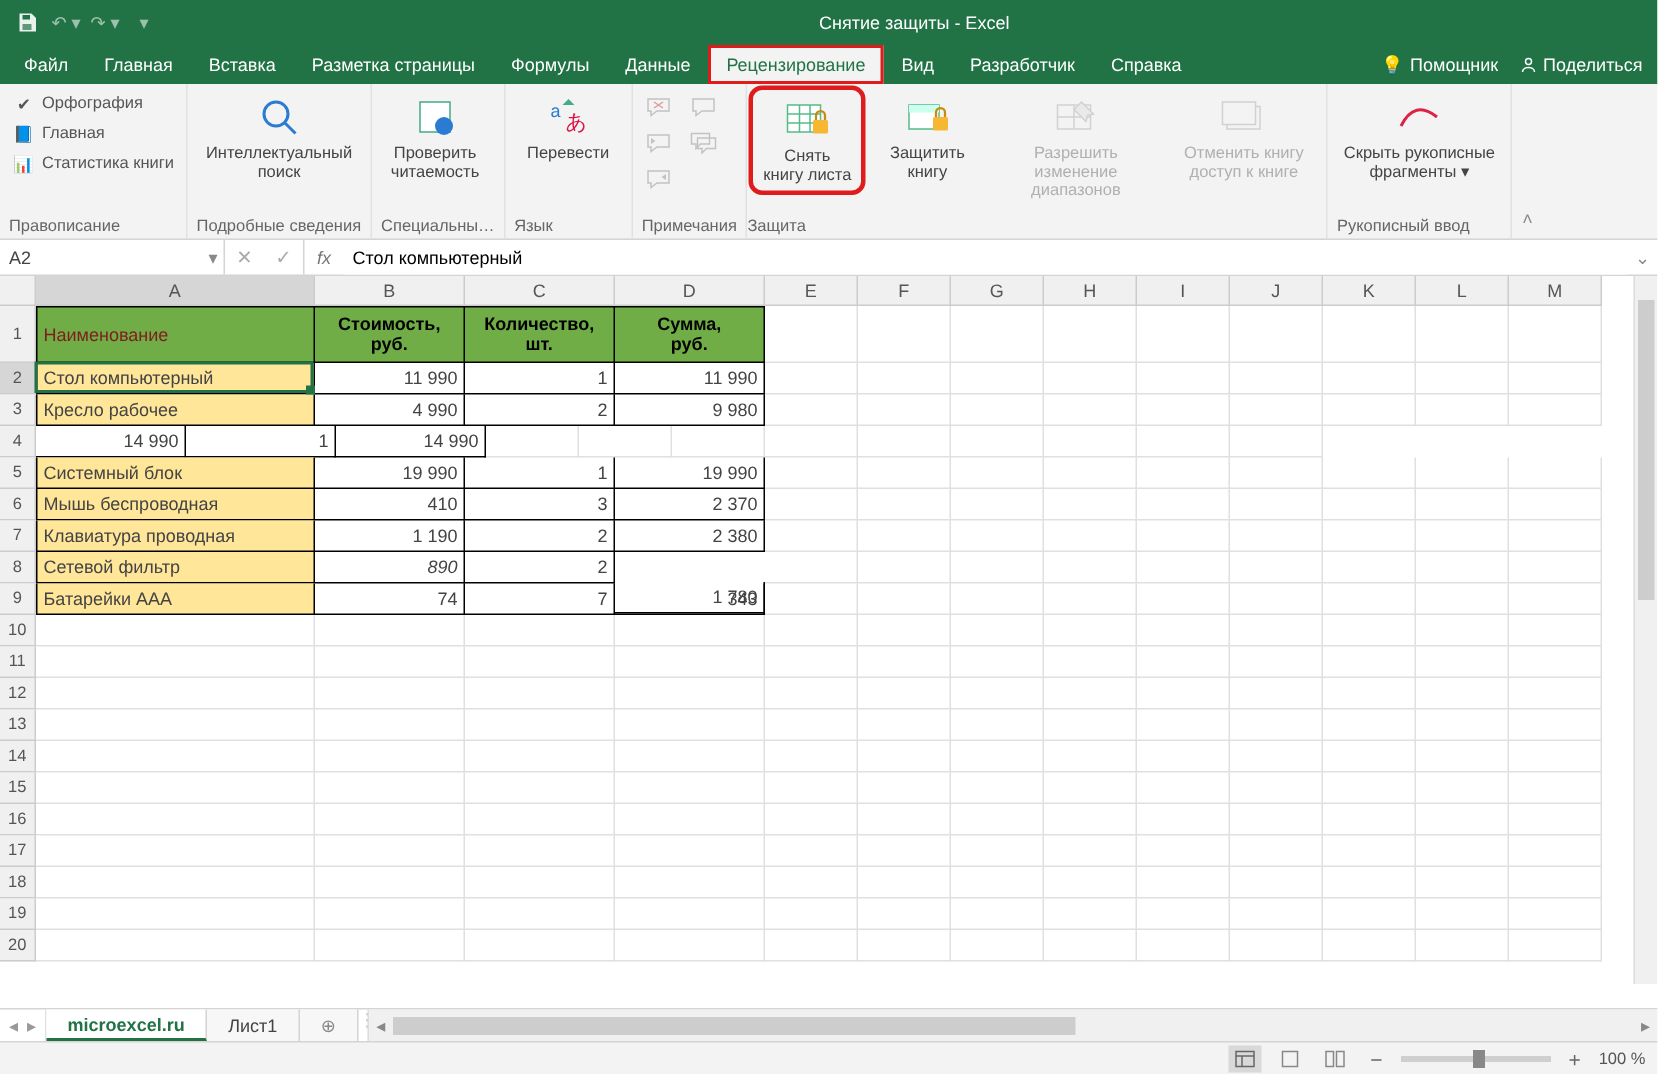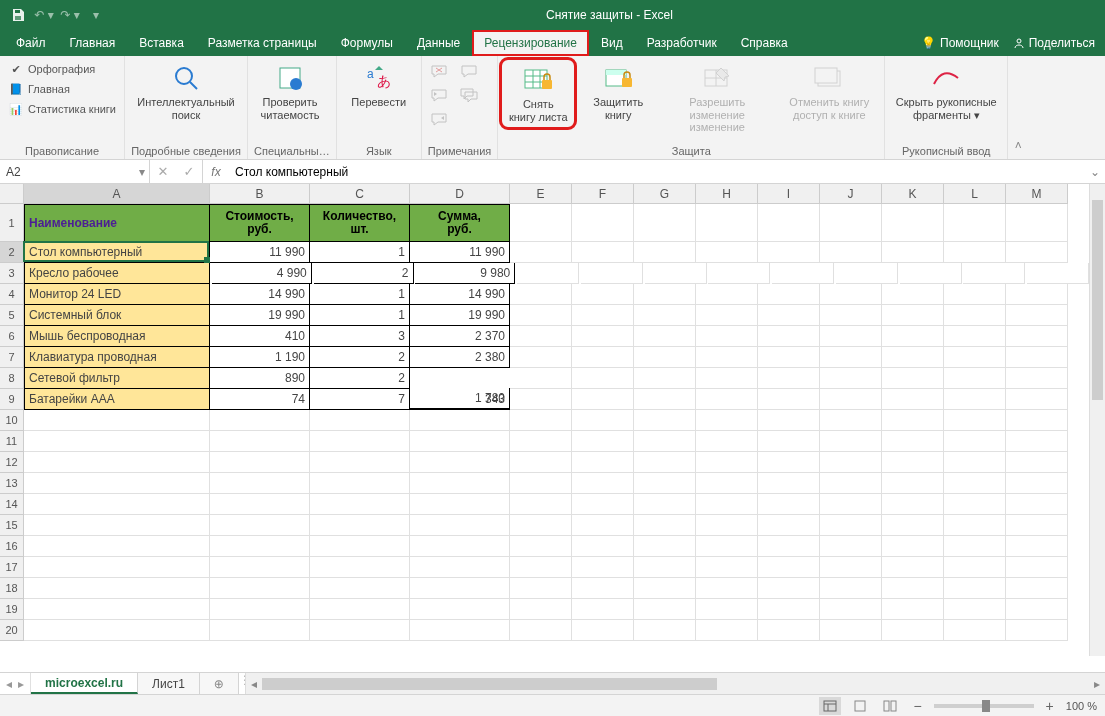--- a/index.html
+++ b/index.html
@@ -20,21 +20,21 @@
 .ribbon-tab { padding: 0 12px; display: flex; align-items: center; font-size: 12px; cursor: pointer; position: relative; }
 .ribbon-tab.active { background: #f3f3f3; color: #217346; }
 .ribbon-tab.highlight { outline: 2px solid #e01b1b; outline-offset: -2px; }
 .ribbon-right { margin-left: auto; display: flex; align-items: center; padding-right: 10px; gap: 14px; }
 .ribbon-right-item { display: flex; align-items: center; gap: 4px; cursor: pointer; }
 
 
 .ribbon-body { height: 104px; background: #f3f3f3; border-bottom: 1px solid #d4d4d4; display: flex; }
 .rgroup { border-right: 1px solid #e1e1e1; padding: 4px 6px 0 6px; display: flex; flex-direction: column; height: 100%; }
 .rgroup-content { flex: 1; display: flex; align-items: flex-start; gap: 8px; }
-.rgroup-label { text-align: center; font-size: 11px; color: #666; padding-bottom: 2px; }
+.rgroup-label { text-align: left; font-size: 11px; color: #666; padding-bottom: 2px; }
 .big-btn { width: 72px; display: flex; flex-direction: column; align-items: center; text-align: center; font-size: 11px; line-height: 1.15; cursor: pointer; padding-top: 2px; }
 .big-btn.wide { width: 110px; }
 .big-btn.wide2 { width: 98px; }
 .big-btn .ico { width: 32px; height: 32px; margin-bottom: 2px; display: flex; align-items: center; justify-content: center; }
 .big-btn.dim { color: #b0b0b0; }
 .big-btn.dim .ico svg { opacity: .45; }
 .small-list { display: flex; flex-direction: column; gap: 2px; font-size: 11px; }
 .small-item { display: flex; align-items: center; gap: 4px; cursor: pointer; padding: 1px 2px; color: #555; }
 .small-item .sico { width: 16px; height: 16px; display: flex; align-items: center; justify-content: center; }
 .mini-col { display: flex; flex-direction: column; gap: 2px; }
@@ -57,21 +57,21 @@
 .col-headers { position: absolute; left: 24px; top: 0; right: 16px; height: 20px; display: flex; }
 .ch { border-right: 1px solid #ccc; border-bottom: 1px solid #ccc; background: #f0f0f0; text-align: center; font-size: 12px; color: #555; line-height: 20px; cursor: pointer; }
 .ch.sel { background: #d6d6d6; }
 .row-headers { position: absolute; left: 0; top: 20px; width: 24px; bottom: 16px; }
 .rh { border-right: 1px solid #ccc; border-bottom: 1px solid #ccc; background: #f0f0f0; text-align: center; font-size: 11px; color: #555; cursor: pointer; display:flex;align-items:center;justify-content:center; }
 .rh.sel { background: #d6d6d6; }
 .cells { position: absolute; left: 24px; top: 20px; right: 16px; bottom: 16px; }
 .row { display: flex; }
 .cell { border-right: 1px solid #e0e0e0; border-bottom: 1px solid #e0e0e0; font-size: 12px; padding: 0 4px; display: flex; align-items: center; overflow: hidden; white-space: nowrap; }
 .cell.hdr { background: #70ad47; color: #000; font-weight: bold; justify-content: center; text-align: center; line-height: 1.1; }
-.cell.hdrA { background: #70ad47; color: #4c1d95; font-weight: bold; }
+.cell.hdrA { background: #70ad47; color: #7f1d1d; font-weight: normal; }
 .cell.name { background: #ffe699; }
 .cell.num { justify-content: flex-end; }
 .cell.b { border-right: 1px solid #000; border-bottom: 1px solid #000; }
 .cell.bt { border-top: 1px solid #000; }
 .cell.bl { border-left: 1px solid #000; }
 .active-cell { position: absolute; border: 2px solid #217346; pointer-events: none; }
 .active-cell .handle { position: absolute; right: -3px; bottom: -3px; width: 6px; height: 6px; background: #217346; }
 .vscroll { position: absolute; right: 0; top: 0; width: 16px; bottom: 16px; background: #f0f0f0; border-left: 1px solid #ddd; }
 
 
@@ -279,21 +279,21 @@
       <div class="big-btn wide dim">
         <span class="ico">
             <svg width="32" height="28">
               <rect x="4" y="6" width="22" height="16" fill="none" stroke="#aaa"></rect>
               <line x1="4" y1="14" x2="26" y2="14" stroke="#aaa"></line>
               <line x1="15" y1="6" x2="15" y2="22" stroke="#aaa"></line>
               <path d="M20 4l8 8-4 1-1 4-8-8z" fill="#ddd" stroke="#aaa"></path>
             </svg>
           </span>
         <span>Разрешить изменение</span>
-          <span>изменение</span>
+          <span>диапазонов</span>
       </div>
       <div class="big-btn wide2 dim">
         <span class="ico">
             <svg width="32" height="28">
               <rect x="5" y="7" width="22" height="15" fill="none" stroke="#aaa"></rect>
               <rect x="2" y="4" width="22" height="15" fill="#f5f5f5" stroke="#aaa"></rect>
             </svg>
           </span>
         <span>Отменить книгу</span>
           <span>доступ к книге</span>
@@ -397,37 +397,36 @@
         <div class="cell " style="width: 62px; height: 100%;"></div>
         <div class="cell " style="width: 62px; height: 100%;"></div>
         <div class="cell " style="width: 62px; height: 100%;"></div>
         <div class="cell " style="width: 62px; height: 100%;"></div>
         <div class="cell " style="width: 62px; height: 100%;"></div>
         <div class="cell " style="width: 62px; height: 100%;"></div>
         <div class="cell " style="width: 62px; height: 100%;"></div>
         <div class="cell " style="width: 62px; height: 100%;"></div>
         <div class="cell " style="width: 62px; height: 100%;"></div>
       </div>
-      <div class="row" style="height: 21px; justify-content: space-between;">
+      <div class="row" style="height: 21px;">
         <div class="cell name b bl" style="width: 186px; height: 100%;">Кресло рабочее</div>
         <div class="cell num b" style="width: 100px; height: 100%;">4 990</div>
         <div class="cell num b" style="width: 100px; height: 100%;">2</div>
         <div class="cell num b" style="width: 100px; height: 100%;">9 980</div>
         <div class="cell " style="width: 62px; height: 100%;"></div>
         <div class="cell " style="width: 62px; height: 100%;"></div>
         <div class="cell " style="width: 62px; height: 100%;"></div>
         <div class="cell " style="width: 62px; height: 100%;"></div>
         <div class="cell " style="width: 62px; height: 100%;"></div>
         <div class="cell " style="width: 62px; height: 100%;"></div>
         <div class="cell " style="width: 62px; height: 100%;"></div>
         <div class="cell " style="width: 62px; height: 100%;"></div>
         <div class="cell " style="width: 62px; height: 100%;"></div>
       </div>
       <div class="row" style="height: 21px;">
-        <div class="cell name b bl" style="width: 186px; height: 100%;">Монитор 24 LED</div>
         <div class="cell num b" style="width: 100px; height: 100%;">14 990</div>
         <div class="cell num b" style="width: 100px; height: 100%;">1</div>
         <div class="cell num b" style="width: 100px; height: 100%;">14 990</div>
         <div class="cell " style="width: 62px; height: 100%;"></div>
         <div class="cell " style="width: 62px; height: 100%;"></div>
         <div class="cell " style="width: 62px; height: 100%;"></div>
         <div class="cell " style="width: 62px; height: 100%;"></div>
         <div class="cell " style="width: 62px; height: 100%;"></div>
         <div class="cell " style="width: 62px; height: 100%;"></div>
         <div class="cell " style="width: 62px; height: 100%;"></div>
@@ -474,21 +473,21 @@
         <div class="cell " style="width: 62px; height: 100%;"></div>
         <div class="cell " style="width: 62px; height: 100%;"></div>
         <div class="cell " style="width: 62px; height: 100%;"></div>
         <div class="cell " style="width: 62px; height: 100%;"></div>
         <div class="cell " style="width: 62px; height: 100%;"></div>
         <div class="cell " style="width: 62px; height: 100%;"></div>
         <div class="cell " style="width: 62px; height: 100%;"></div>
       </div>
       <div class="row" style="height: 21px;">
         <div class="cell name b bl" style="width: 186px; height: 100%;">Сетевой фильтр</div>
-        <div class="cell num b" style="width: 100px; height: 100%;">890</div>
+        <div class="cell num b" style="width: 100px; height: 100%; font-style: italic;">890</div>
         <div class="cell num b" style="width: 100px; height: 100%;">2</div>
         <div class="cell num b" style="width: 100px; height: 100%; margin-top: 20px;">1 780</div>
         <div class="cell " style="width: 62px; height: 100%;"></div>
         <div class="cell " style="width: 62px; height: 100%;"></div>
         <div class="cell " style="width: 62px; height: 100%;"></div>
         <div class="cell " style="width: 62px; height: 100%;"></div>
         <div class="cell " style="width: 62px; height: 100%;"></div>
         <div class="cell " style="width: 62px; height: 100%;"></div>
         <div class="cell " style="width: 62px; height: 100%;"></div>
         <div class="cell " style="width: 62px; height: 100%;"></div>

